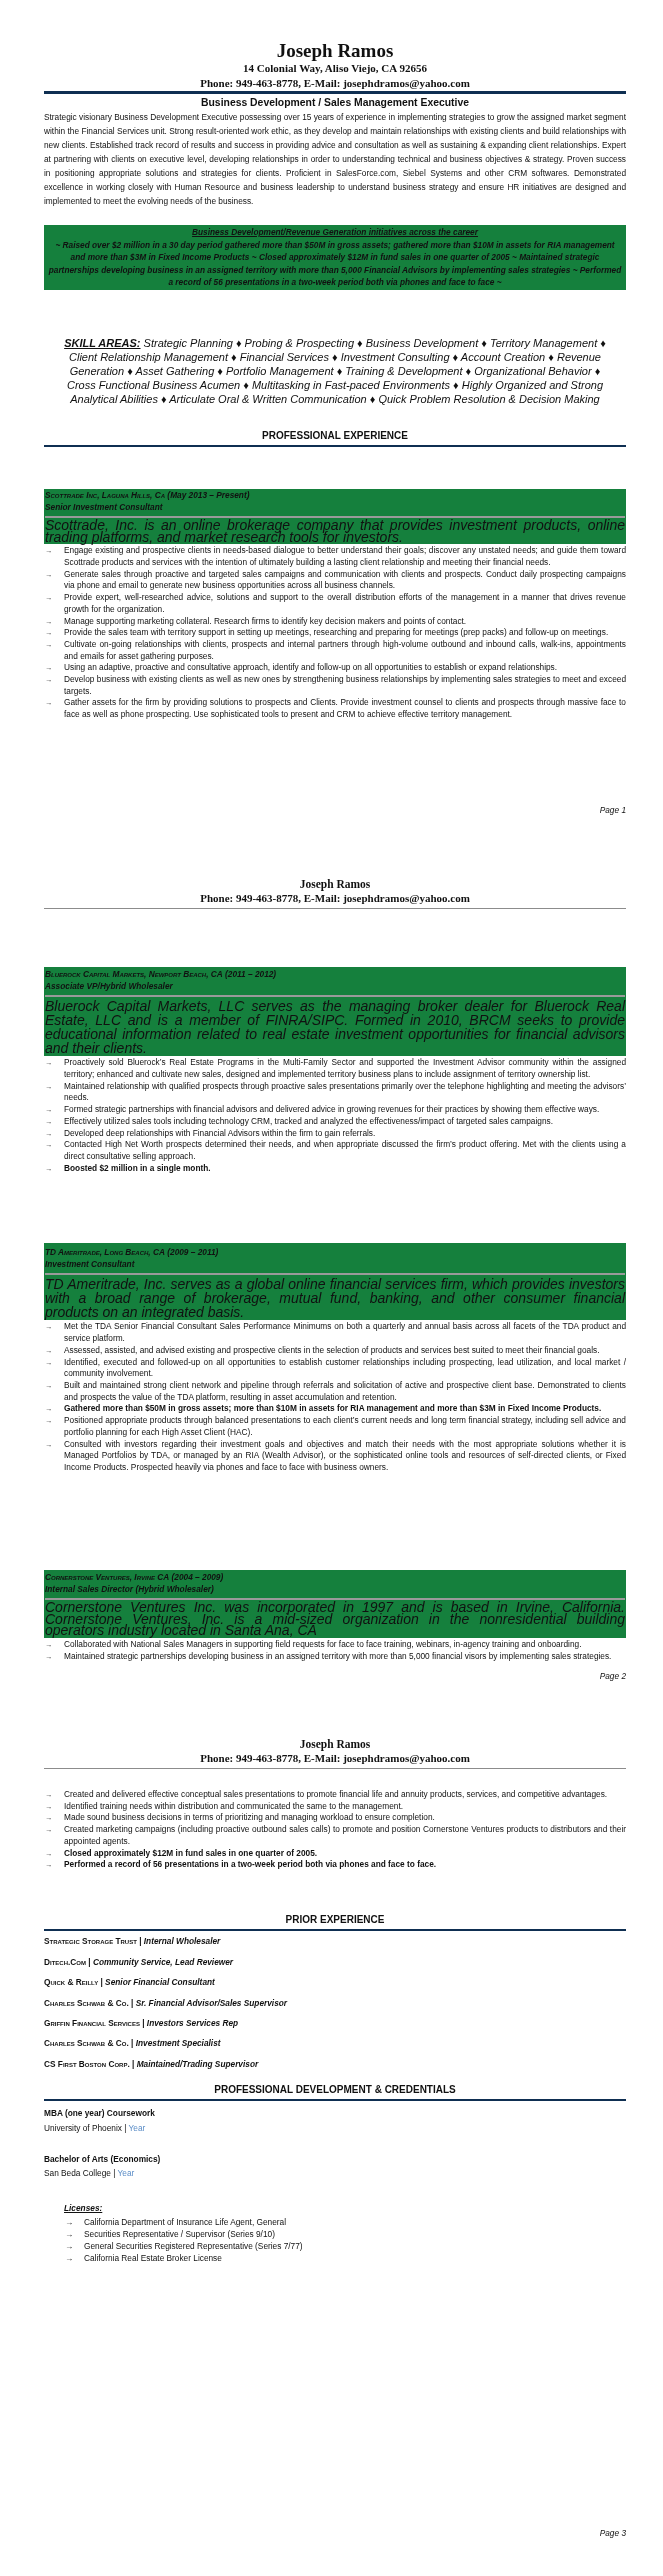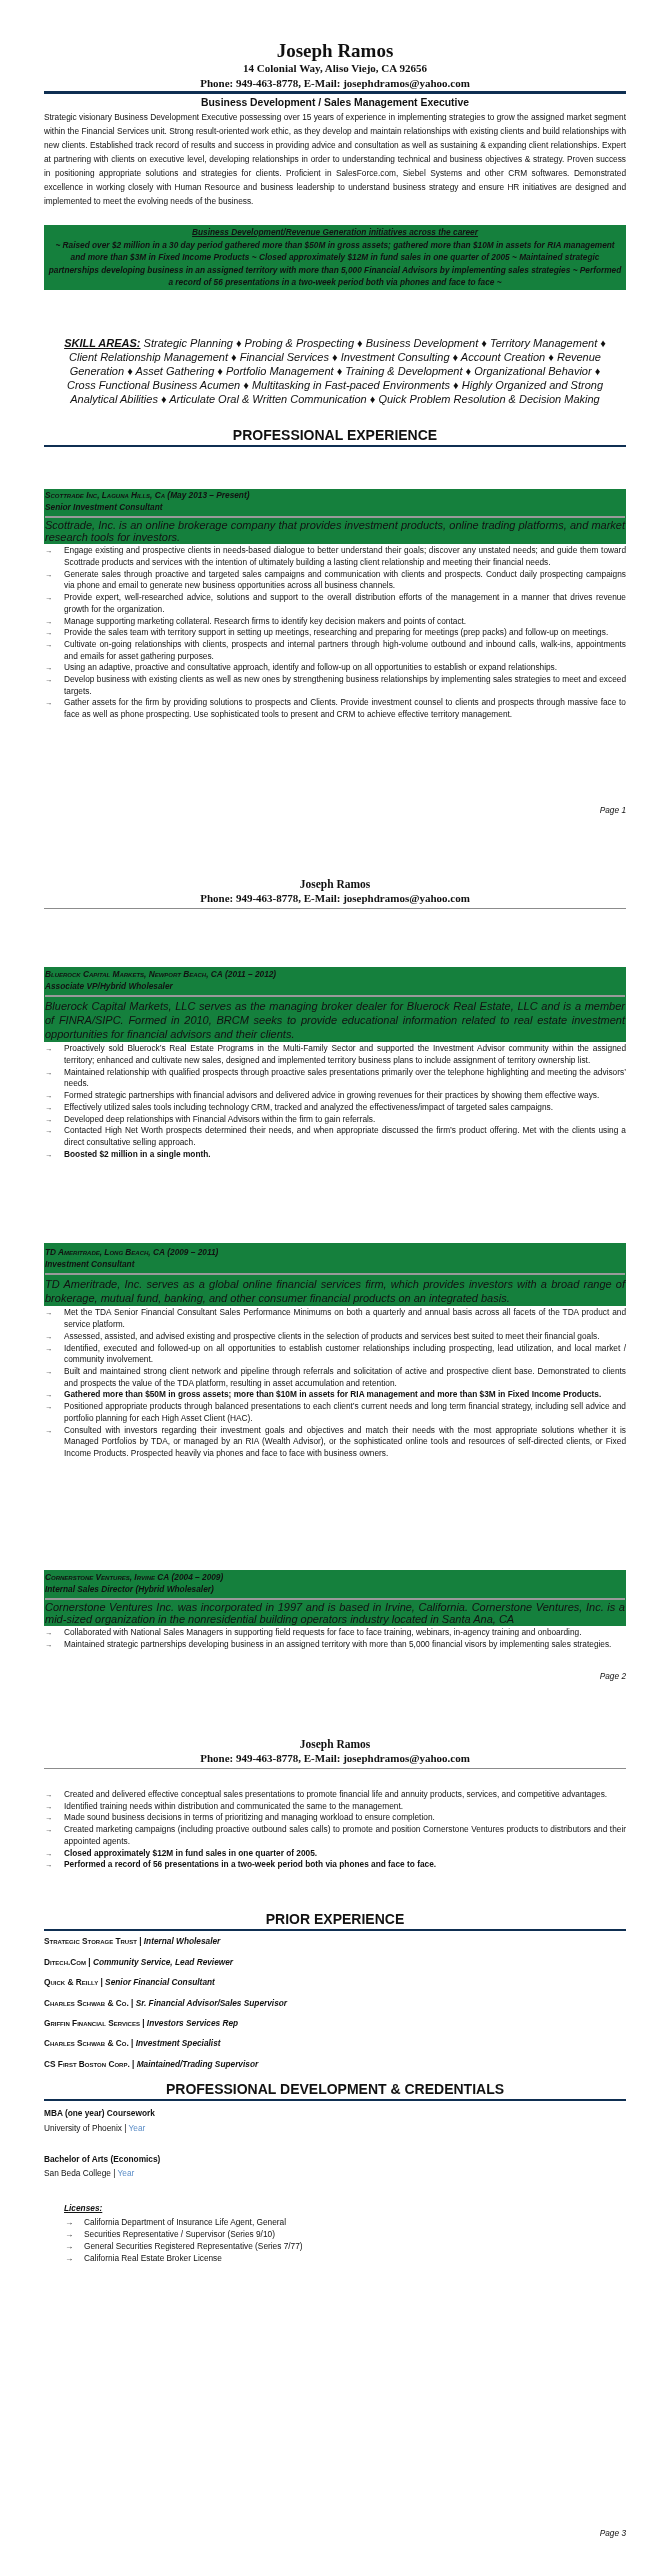--- a/index.html
+++ b/index.html
@@ -11,25 +11,25 @@
   .hdr-line { font-family: "Liberation Serif", serif; font-weight: bold; text-align: center; font-size: 11px; line-height: 13.5px; }
   .rule-blue { height: 2.6px; background: #0f2f52; }
   .rule-gray { height: 1.6px; background: #8c8c8c; }
   .doc-title { text-align: center; font-weight: bold; font-size: 10.4px; line-height: 13.5px; }
   .para { font-size: 8.3px; line-height: 11.7px; text-align: justify; }
   .graybox { background: #15803d; margin-top: 40px; }
   .hilite-title { text-align: center; font-weight: bold; font-style: italic; text-decoration: underline; font-size: 8.3px; line-height: 11.5px; }
   .hilite-text { text-align: center; font-weight: bold; font-style: italic; font-size: 8.3px; line-height: 11.5px; padding: 0 3px; }
   .skills { text-align: center; font-style: italic; font-size: 11px; line-height: 11.7px; padding: 0 10.4px; }
   .skills .lbl { font-weight: bold; text-decoration: underline; }
-  .section-title { text-align: center; font-weight: bold; font-size: 14px; line-height: 11.5px; }
+  .section-title { text-align: center; font-weight: bold; font-size: 10px; line-height: 11.5px; }
   .job-head { font-weight: bold; font-style: italic; font-size: 8.3px; line-height: 11.5px; padding: 1px 1px 3.1px 1px; }
   .job-head .co { font-variant: small-caps; }
   .job-rule { height: 2.1px; background: #9a9a9a; margin: 0 1px; }
-  .job-desc { font-style: italic; font-size: 11px; line-height: 11.5px; text-align: justify; padding: 2.1px 1px 1px 1px; }
+  .job-desc { font-style: italic; font-size: 14px; line-height: 11.5px; text-align: justify; padding: 2.1px 1px 1px 1px; }
   ul.bullets { list-style: none; margin: 0; padding: 0; }
   ul.bullets li { position: relative; padding-left: 20px; font-size: 8.3px; line-height: 11.7px; text-align: justify; margin-bottom: 0; }
   ul.bullets li .arrow { position: absolute; left: 1px; top: 0; font-size: 7.3px; }
   ul.bullets li.bold { font-weight: bold; }
   .page-num { position: absolute; right: 38px; font-style: italic; font-size: 8.3px; }
   .prior-item { font-weight: bold; font-size: 8.3px; line-height: 11.5px; margin-bottom: 8.9px; }
   .prior-item .co { font-variant: small-caps; }
   .prior-item .role { font-style: italic; }
   .edu-degree { font-weight: bold; font-size: 8.3px; line-height: 11.5px; }
   .edu-school { font-size: 8.3px; line-height: 11.5px; }

